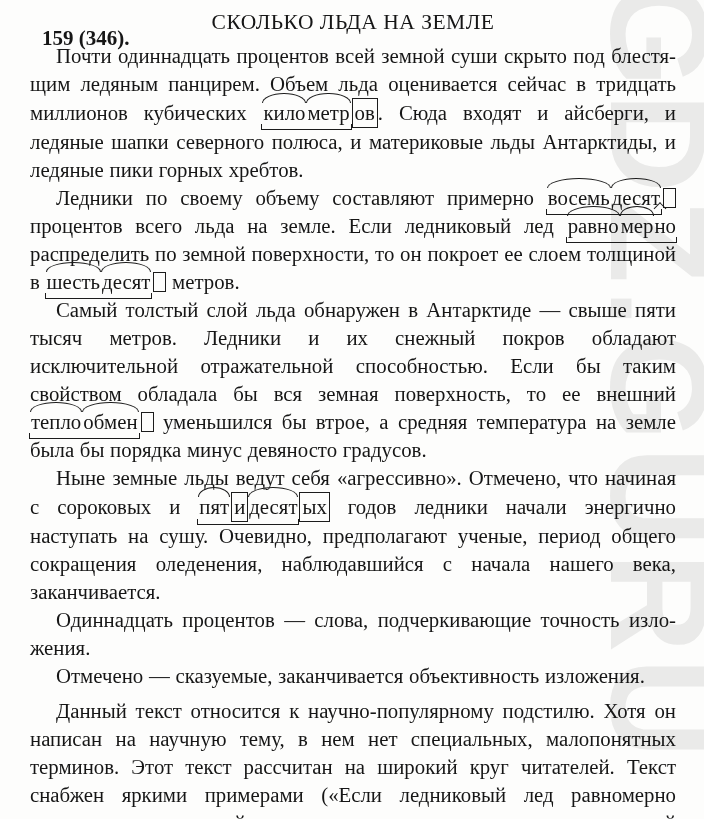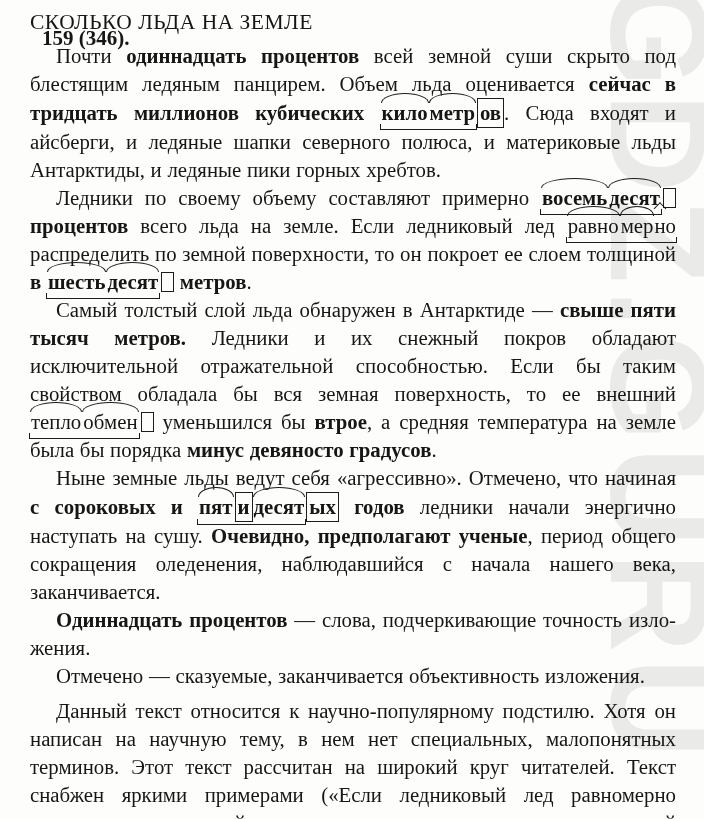--- a/index.html
+++ b/index.html
@@ -28,33 +28,33 @@
     user-select:none;
     white-space:nowrap;
   }
   .content { position:relative; z-index:1; }
   .doc-header { position:relative; height:30px; margin-bottom:2px; }
   .exercise-number {
     position:absolute; left:12px; top:16px;
     font-weight:bold; font-size:21px;
   }
   .doc-title {
-    display:block; text-align:left;
+    display:block; text-align:center;
     font-size:21.5px; letter-spacing:0.5px;
   }
   p.para {
     margin:0;
     font-size:20.8px;
     line-height:28px;
     text-align:justify;
     text-indent:26px;
     word-spacing:0.5px;
   }
   p.para.gap { margin-top:7px; }
-  .b { font-weight:bold; }
+  .b { font-weight:normal; }
   .i { }
   .u { text-underline-offset:3px; }
   
   .morph { white-space:nowrap; }
   .stem { position:relative; display:inline-block; text-indent:0; }
   .stem::after {
     content:""; position:absolute; left:-1px; right:-1px; bottom:-3px; height:5px;
     border-left:1.4px solid #1c1c1c;
     border-right:1.4px solid #1c1c1c;
     border-bottom:1.4px solid #1c1c1c;

